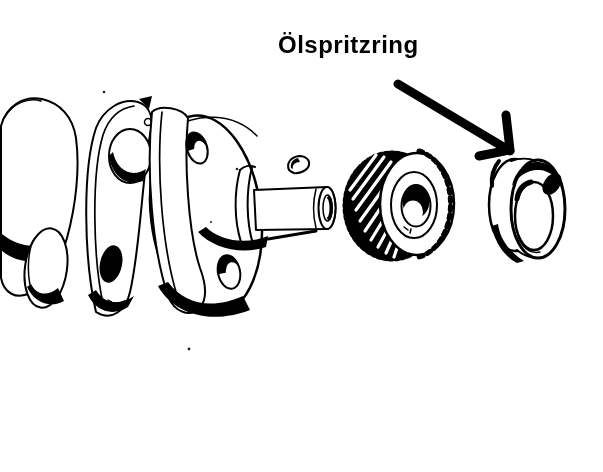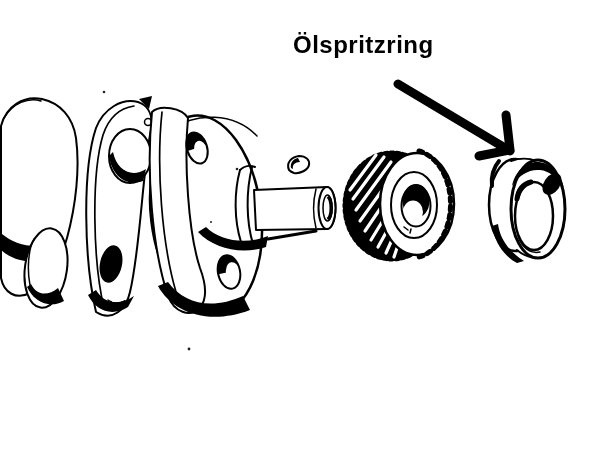--- a/index.html
+++ b/index.html
@@ -6,21 +6,21 @@
   .figure{
     position:relative;
     width:603px;height:472px;
     background:#ffffff;
     overflow:hidden;
     font-family:"Liberation Sans", sans-serif;
   }
   .figure svg{position:absolute;left:0;top:0;}
   .diagram-label{
     position:absolute;
-    left:293px;top:31px;
+    left:278px;top:31px;
     font-size:24px;
     font-weight:bold;
     color:#000000;
     letter-spacing:0.5px;
     white-space:nowrap;
   }
 </style>
 </head>
 <body>
 

